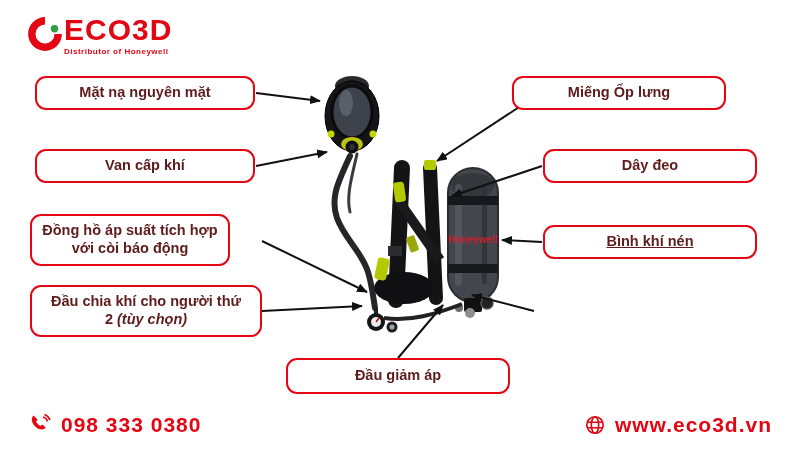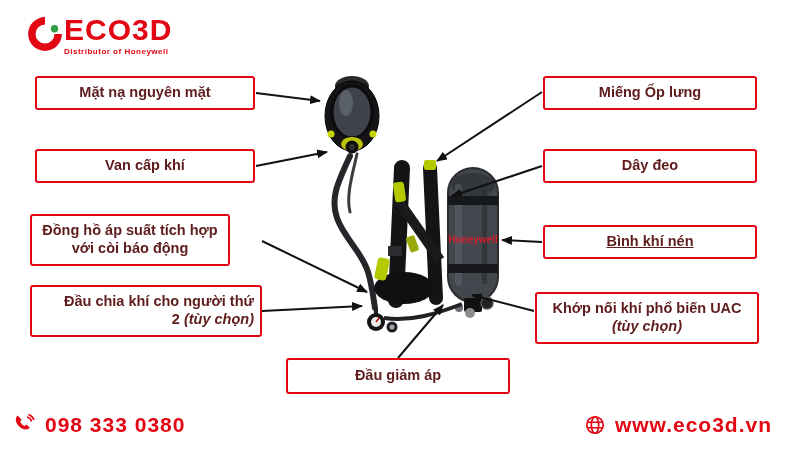--- a/index.html
+++ b/index.html
@@ -2,35 +2,35 @@
 <html><head>
 <meta charset="utf-8">
 <style>
   html,body { margin:0; padding:0; background:#fff; }
   body { width:800px; height:450px; font-family:"Liberation Sans", sans-serif; overflow:hidden; }
   .stage { position:relative; width:800px; height:450px; background:#ffffff; }
   .art { position:absolute; left:0; top:0; width:800px; height:450px; }
 
   .callout {
     position:absolute; box-sizing:border-box;
-    background:#ffffff; border:2px solid #e30613; border-radius:3px;
+    background:#ffffff; border:2px solid #e30613; border-radius:11px;
     display:flex; flex-direction:column; align-items:center; justify-content:center;
     text-align:center; font-weight:700; color:#5e1c1c;
     font-size:14.5px; line-height:1.22; padding:2px 6px;
   }
   .callout .it { font-style:italic; }
 
   .logo { position:absolute; left:26px; top:15px; display:flex; }
   .logo-text { display:flex; flex-direction:column; }
   .logo-title { font-size:30px; font-weight:800; color:#e30613; letter-spacing:1px; line-height:1; }
   .logo-tagline { font-size:8px; font-weight:700; color:#e30613; letter-spacing:.5px; margin-top:2px; }
 
   .contact { position:absolute; bottom:13px; display:flex; align-items:center; gap:9px;
              color:#e30613; font-weight:800; font-size:21px; letter-spacing:1px; }
-  .contact-phone { left:12px; }
+  .contact-phone { left:28px; }
   .contact-web  { right:28px; }
 </style>
 </head>
 <body>
 
 <div class="stage">
 
   <svg class="art" viewBox="0 0 800 450" aria-hidden="true">
     <defs>
       <marker id="ah" markerWidth="12" markerHeight="9" refX="10" refY="4.5" orient="auto" markerUnits="userSpaceOnUse">
@@ -114,37 +114,33 @@
   <div class="callout" style="left:35px; top:76px; width:220px; height:34px;">
     <span>Mặt nạ nguyên mặt</span>
   </div>
   <div class="callout" style="left:35px; top:149px; width:220px; height:34px;">
     <span>Van cấp khí</span>
   </div>
   <div class="callout" style="left:30px; top:214px; width:200px; height:52px;">
     <span>Đồng hồ áp suất  tích hợp</span>
     <span>với còi báo động</span>
   </div>
-  <div class="callout" style="left:30px; top:285px; width:232px; height:52px;align-items:flex-end;">
+  <div class="callout" style="left:30px; top:285px; width:232px; height:52px;">
     <span>Đầu chia khí cho người thứ</span>
     <span><span>2 </span><span class="it">(tùy chọn)</span></span>
   </div>
 
-  <div class="callout" style="left:543px; top:76px; width:214px; height:34px;">
+  <div class="callout" style="left:512px; top:76px; width:214px; height:34px;">
     <span>Miếng Ốp lưng</span>
   </div>
   <div class="callout" style="left:543px; top:149px; width:214px; height:34px;">
     <span>Dây đeo</span>
   </div>
   <div class="callout" style="left:543px; top:225px; width:214px; height:34px;text-decoration:underline;">
     <span>Bình khí nén</span>
-  </div>
-  <div class="callout" style="left:535px; top:292px; width:224px; height:52px;">
-    <span>Khớp nối khí phổ biến UAC</span>
-    <span class="it">(tùy chọn)</span>
   </div>
 
   <div class="callout" style="left:286px; top:358px; width:224px; height:36px;">
     <span>Đầu giảm áp</span>
   </div>
 
   <div class="contact contact-phone">
     <svg width="24" height="24" viewBox="0 0 24 24">
       <path d="M5.5 2.5 C3 5 3.2 9.5 7 13.3 C10.8 17.1 15.3 17.3 17.8 14.8 L14.6 11.6 L12.4 13 C10.9 12.3 8.9 10.3 8.2 8.8 L9.6 6.6 Z" fill="#e30613"></path>
       <path d="M15 4 A6 6 0 0 1 19.5 8.5" stroke="#e30613" stroke-width="1.6" fill="none"></path>

